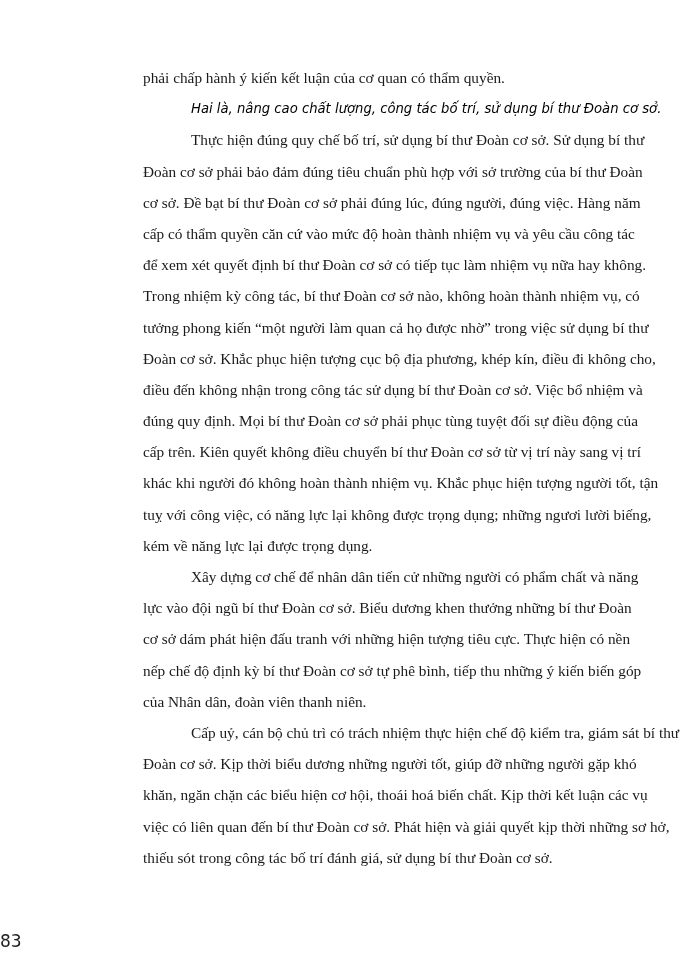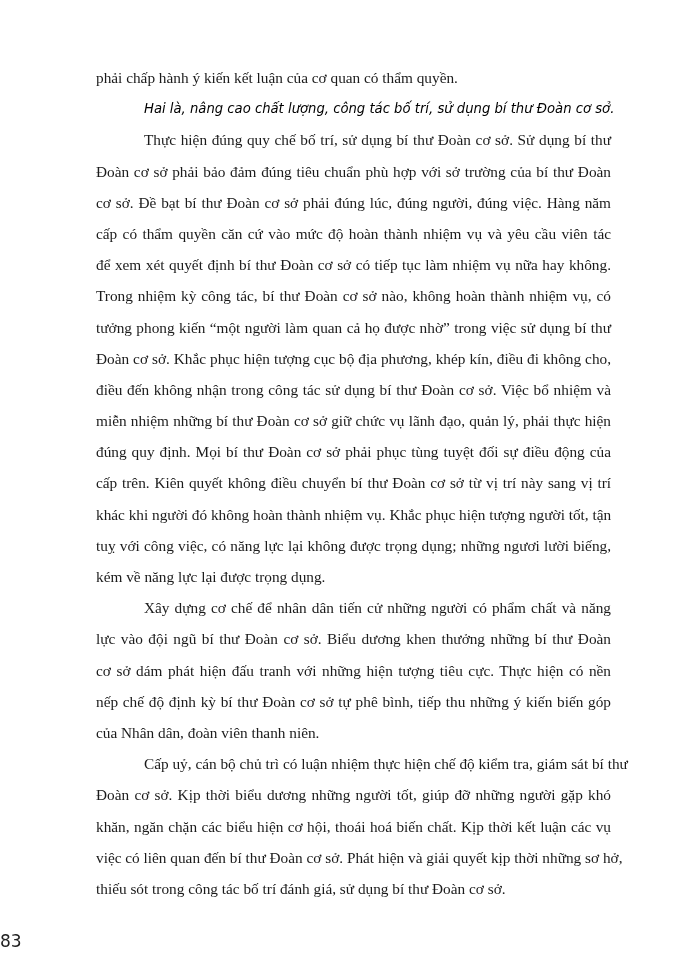--- a/index.html
+++ b/index.html
@@ -6,21 +6,21 @@
     body { width: 700px; height: 960px; position: relative; overflow: hidden; }
     .page {
       position: absolute; left: 0; top: 0; width: 700px; height: 960px; background: #fff;
     }
     .content {
       position: absolute; left: 96px; top: 62px; width: 515px;
       font-family: "Liberation Serif", serif; font-size: 15.3px; color: #1a1a1a;
     }
     .line {
       height: 31.2px; line-height: 31.2px; white-space: nowrap;
-      text-align: justify; text-align-last: justify;
+      text-align: justify; text-align-last: justify; margin-left: 47px;
     }
     .line.last { text-align-last: left; }
     .line.indent { padding-left: 48px; }
     .line.italic {
       font-family: "DejaVu Sans", sans-serif; font-style: italic; font-size: 13.2px;
       text-align-last: left; color: #000000;
     }
     .page-number {
       position: absolute; left: 0; width: 700px; top: 931px; text-align: left;
       font-family: "DejaVu Sans", sans-serif; font-size: 17px; color: #222;
@@ -37,44 +37,43 @@
     </div>
 
     <div class="paragraph">
       <div class="line indent italic">Hai là, nâng cao chất lượng, công tác bố trí, sử dụng bí thư Đoàn cơ sở.</div>
     </div>
 
     <div class="paragraph">
       <div class="line indent">Thực hiện  đúng quy chế bố trí, sử dụng bí thư Đoàn cơ sở. Sử dụng bí thư</div>
       <div class="line">Đoàn cơ sở phải bảo đảm đúng tiêu chuẩn phù hợp với sở trường của bí thư Đoàn</div>
       <div class="line">cơ sở. Đề bạt bí thư Đoàn cơ sở phải đúng lúc, đúng người, đúng việc. Hàng năm</div>
-      <div class="line">cấp có thẩm quyền căn cứ vào mức độ hoàn thành nhiệm vụ và yêu cầu viên tác</div>
+      <div class="line">cấp có thẩm quyền căn cứ vào mức độ hoàn thành nhiệm vụ và yêu cầu công tác</div>
       <div class="line">để xem xét quyết định bí thư Đoàn cơ sở có tiếp tục làm nhiệm vụ nữa hay không.</div>
       <div class="line">Trong nhiệm kỳ công tác, bí thư Đoàn cơ sở nào, không hoàn thành nhiệm vụ, có</div>
       <div class="line">tưởng phong kiến “một người làm quan cả họ được nhờ” trong việc sử dụng bí thư</div>
       <div class="line">Đoàn cơ sở. Khắc phục hiện tượng cục bộ địa phương, khép kín, điều đi không cho,</div>
       <div class="line">điều đến không nhận trong công tác sử dụng bí thư Đoàn cơ sở. Việc bổ nhiệm và</div>
-      <div class="line">miễn nhiệm những bí thư Đoàn cơ sở giữ chức vụ lãnh đạo, quản lý, phải thực hiện</div>
       <div class="line">đúng quy định. Mọi bí thư Đoàn cơ sở phải phục tùng tuyệt đối sự điều động của</div>
       <div class="line">cấp trên. Kiên quyết không điều chuyển bí thư Đoàn cơ sở từ vị trí này sang vị trí</div>
       <div class="line">khác khi người đó không hoàn thành nhiệm vụ. Khắc phục hiện tượng người tốt, tận</div>
       <div class="line">tuỵ với công việc, có năng lực lại không được trọng dụng; những ngươi lười biếng,</div>
       <div class="line last">kém về năng lực lại được trọng dụng.</div>
     </div>
 
     <div class="paragraph">
       <div class="line indent">Xây dựng cơ chế để nhân dân tiến cử những người có phẩm chất và năng</div>
       <div class="line">lực vào đội ngũ bí thư Đoàn cơ sở. Biểu dương khen thưởng những bí thư Đoàn</div>
       <div class="line">cơ sở dám phát hiện đấu tranh với những hiện tượng tiêu cực. Thực hiện có nền</div>
       <div class="line">nếp chế độ định kỳ bí thư Đoàn cơ sở tự phê bình, tiếp thu những ý kiến biến góp</div>
       <div class="line last">của Nhân dân, đoàn viên thanh niên.</div>
     </div>
 
     <div class="paragraph">
-      <div class="line indent">Cấp uỷ, cán bộ chủ trì có luận nhiệm thực hiện chế độ kiểm tra, giám sát bí thư</div>
+      <div class="line indent">Cấp uỷ, cán bộ chủ trì có trách nhiệm thực hiện chế độ kiểm tra, giám sát bí thư</div>
       <div class="line">Đoàn cơ sở. Kịp thời biểu dương những người tốt, giúp đỡ những người gặp khó</div>
       <div class="line">khăn, ngăn chặn các biểu hiện cơ hội, thoái hoá biến chất. Kịp thời kết luận các vụ</div>
       <div class="line">việc có liên quan đến bí thư Đoàn cơ sở. Phát hiện và giải quyết kịp thời những sơ hở,</div>
       <div class="line last">thiếu sót trong công tác bố trí đánh giá, sử dụng bí thư Đoàn cơ sở.</div>
     </div>
 
   </div>
 
   <div class="page-number">83</div>
 </div>

